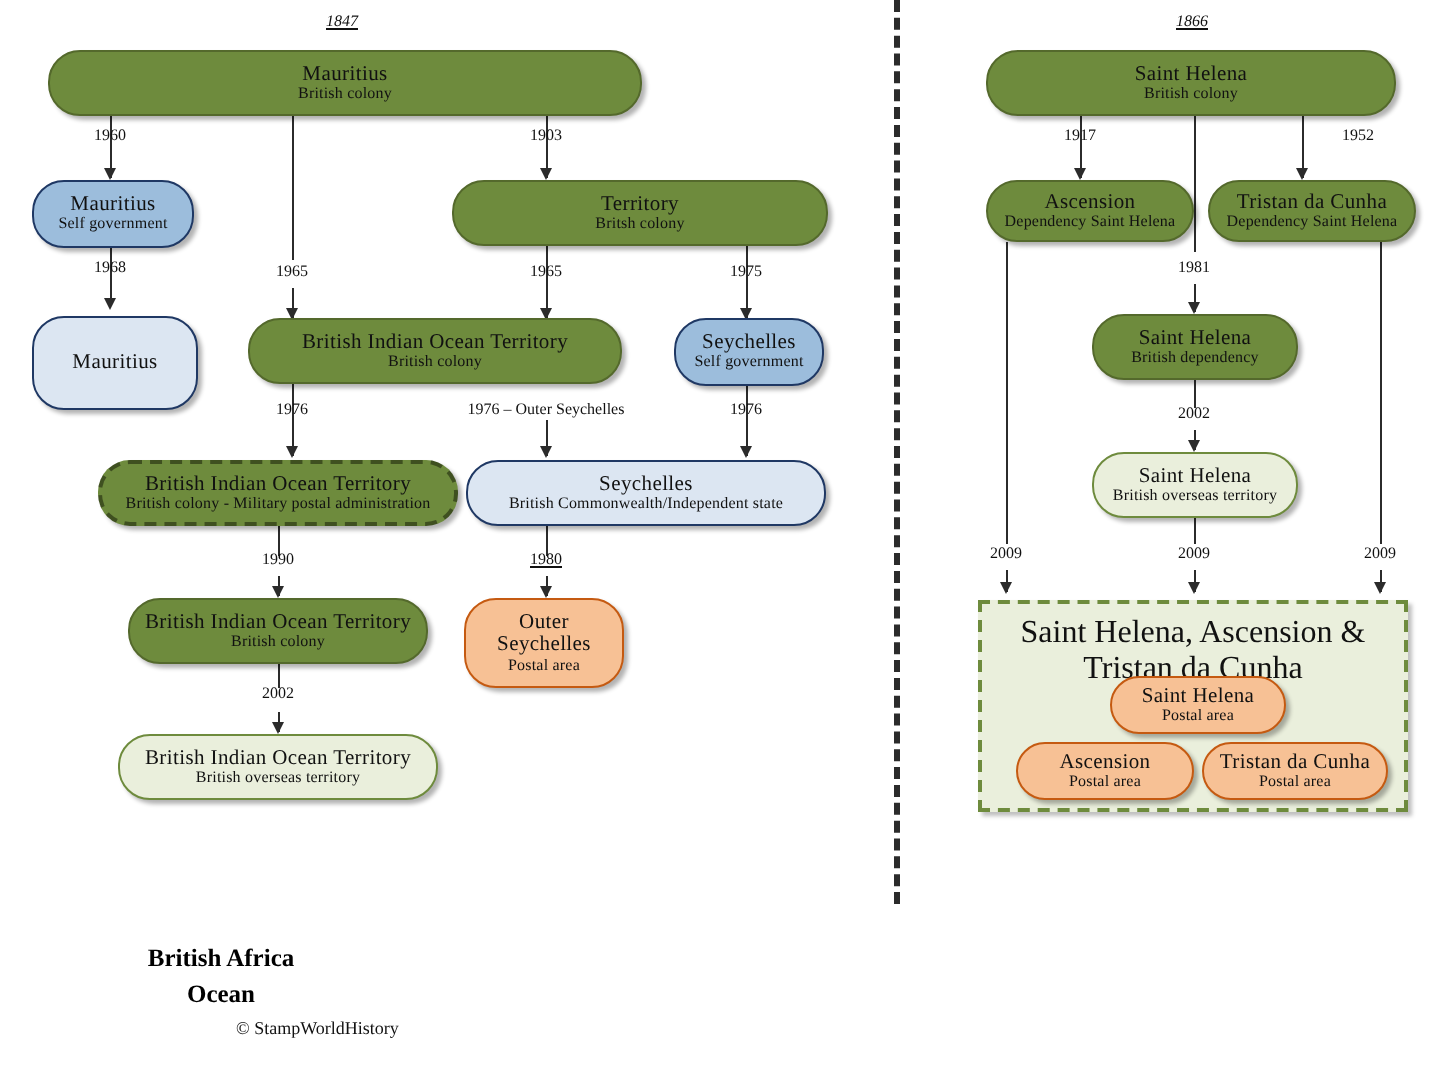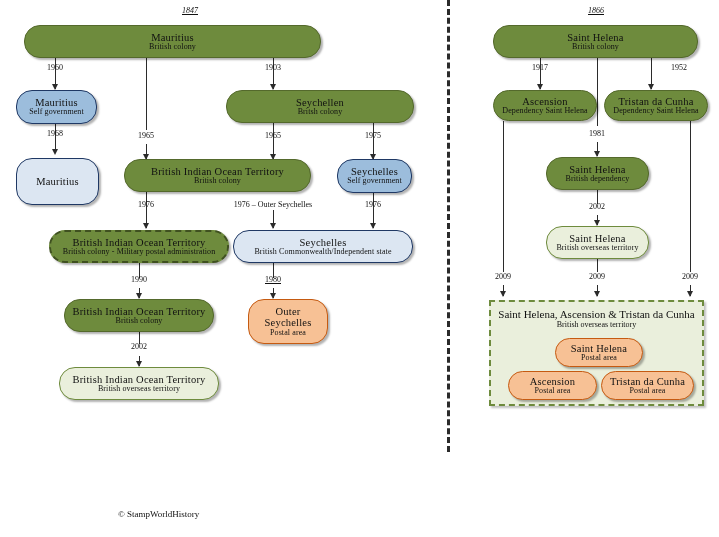--- a/index.html
+++ b/index.html
@@ -73,21 +73,21 @@
     border: 2px dashed #6E8B3D;
     z-index: 3;
     box-shadow: 2px 2px 2px rgba(0,0,0,0.25);
   }
   .group-title {
     position: absolute;
     left: 0; right: 0;
     text-align: center;
     color: #111;
   }
-  .group-title .t1 { font-size: 11px; display: block; }
+  .group-title .t1 { font-size: 16px; display: block; }
   .group-title .t2 { font-size: 8px; display: block; }
 
   
   .vline {
     position: absolute;
     width: 1px;
     background: #2b2b2b;
     z-index: 2;
   }
   .arrow {
@@ -148,21 +148,21 @@
     white-space: nowrap;
   }
 </style>
 </head>
 <body>
 
 <div id="root">
 
   <div id="divider"></div>
 
-  <div class="yr-italic" style="left:160px; top:6px; width:60px;text-decoration:underline;">1847</div>
+  <div class="yr-italic" style="left:141px; top:6px; width:60px;text-decoration:underline;">1847</div>
 
   <div class="node green" style="left:24px; top:25px; width:297px; height:33px;">
     <span class="t1">Mauritius</span>
     <span class="t2">British colony</span>
   </div>
 
   <div class="vline" style="left:55px; top:58px; height:31px;"></div>
   <div class="arrow" style="left:52px; top:84px;"></div>
   <div class="yr" style="left:35px; top:63px; width:40px;">1960</div>
 
@@ -174,21 +174,21 @@
   <div class="vline" style="left:273px; top:58px; height:31px;"></div>
   <div class="arrow" style="left:270px; top:84px;"></div>
   <div class="yr" style="left:253px; top:63px; width:40px;">1903</div>
 
   <div class="node blue-mid" style="left:16px; top:90px; width:81px; height:34px;">
     <span class="t1">Mauritius</span>
     <span class="t2">Self government</span>
   </div>
 
   <div class="node green" style="left:226px; top:90px; width:188px; height:33px;">
-    <span class="t1">Seychellen</span>
+    <span class="t1">Territory</span>
     <span class="t2">Britsh colony</span>
   </div>
 
   <div class="vline" style="left:55px; top:124px; height:26px;"></div>
   <div class="arrow" style="left:52px; top:149px;"></div>
   <div class="yr" style="left:35px; top:129px; width:40px;">1968</div>
 
   <div class="vline" style="left:273px; top:123px; height:36px;"></div>
   <div class="arrow" style="left:270px; top:154px;"></div>
   <div class="yr" style="left:253px; top:131px; width:40px;">1965</div>
@@ -241,21 +241,21 @@
   <div class="vline" style="left:273px; top:263px; height:15px;"></div>
   <div class="vline" style="left:273px; top:288px; height:10px;"></div>
   <div class="arrow" style="left:270px; top:293px;"></div>
   <div class="yr" style="left:253px; top:275px; width:40px;text-decoration:underline;">1980</div>
 
   <div class="node green" style="left:64px; top:299px; width:150px; height:33px;">
     <span class="t1">British Indian Ocean Territory</span>
     <span class="t2">British colony</span>
   </div>
 
-  <div class="node orange" style="left:232px; top:299px; width:80px; height:45px;margin-left:16px;">
+  <div class="node orange" style="left:232px; top:299px; width:80px; height:45px;">
     <span class="t1" style="display:block; max-width:60px;">Outer Seychelles</span>
     <span class="t2">Postal area</span>
   </div>
 
   <div class="vline" style="left:139px; top:332px; height:12px;"></div>
   <div class="vline" style="left:139px; top:356px; height:10px;"></div>
   <div class="arrow" style="left:136px; top:361px;"></div>
   <div class="yr" style="left:119px; top:342px; width:40px;">2002</div>
 
   <div class="node palegreen" style="left:59px; top:367px; width:160px; height:33px;">
@@ -339,16 +339,18 @@
     <span class="t1">Ascension</span>
     <span class="t2">Postal area</span>
   </div>
 
   <div class="node orange" style="left:601px; top:371px; width:93px; height:29px;">
     <span class="t1">Tristan da Cunha</span>
     <span class="t2">Postal area</span>
   </div>
 
   <div id="caption">
+    <div>British Africa</div>
+    <div>Ocean</div>
   </div>
   <div id="copyright">© StampWorldHistory</div>
 
 </div>
 
 </body></html>

